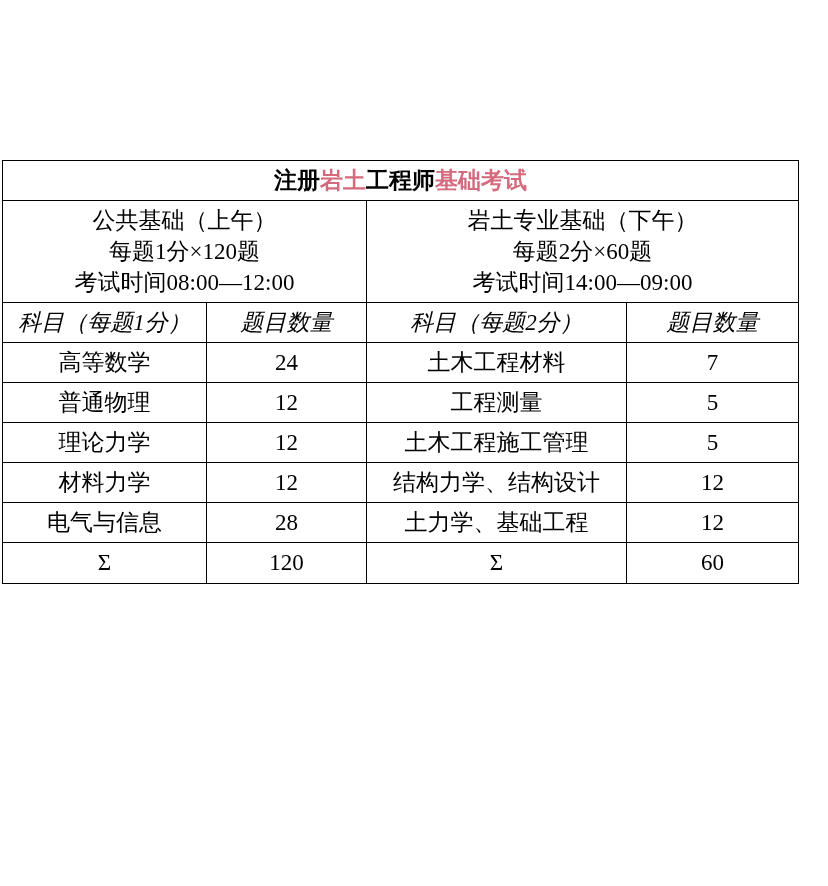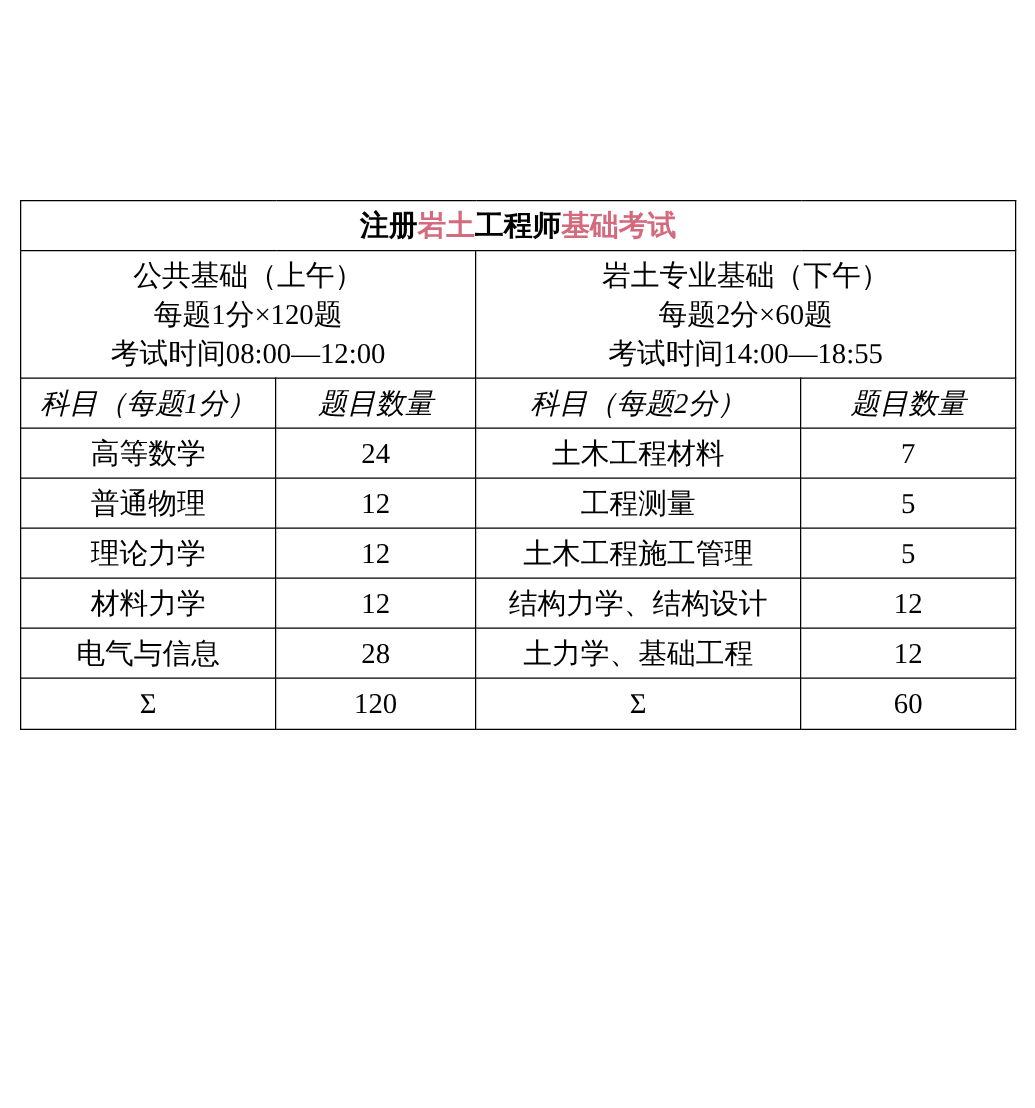--- a/index.html
+++ b/index.html
@@ -13,21 +13,21 @@
     font-family: "Liberation Serif", "DejaVu Serif", serif;
     color: #000000;
   }
   .page {
     position: relative;
     width: 828px;
     height: 886px;
   }
   .table-wrap {
     position: absolute;
-    left: 16px;
+    left: 2px;
     top: 160px;
     width: 796px;
   }
   table.exam {
     border-collapse: collapse;
     width: 796px;
     table-layout: fixed;
   }
   table.exam td {
     border: 1px solid #000000;
@@ -89,21 +89,21 @@
         </tr>
         <tr>
           <td class="header-block" colspan="2">
             <span class="line">公共基础（上午）</span>
             <span class="line">每题1分×120题</span>
             <span class="line">考试时间08:00—12:00</span>
           </td>
           <td class="header-block" colspan="2">
             <span class="line">岩土专业基础（下午）</span>
             <span class="line">每题2分×60题</span>
-            <span class="line">考试时间14:00—18:55</span>
+            <span class="line">考试时间14:00—09:00</span>
           </td>
         </tr>
         <tr>
           <td class="colhead">科目（每题1分）</td>
           <td class="colhead">题目数量</td>
           <td class="colhead">科目（每题2分）</td>
           <td class="colhead">题目数量</td>
         </tr>
 
         <tr>

